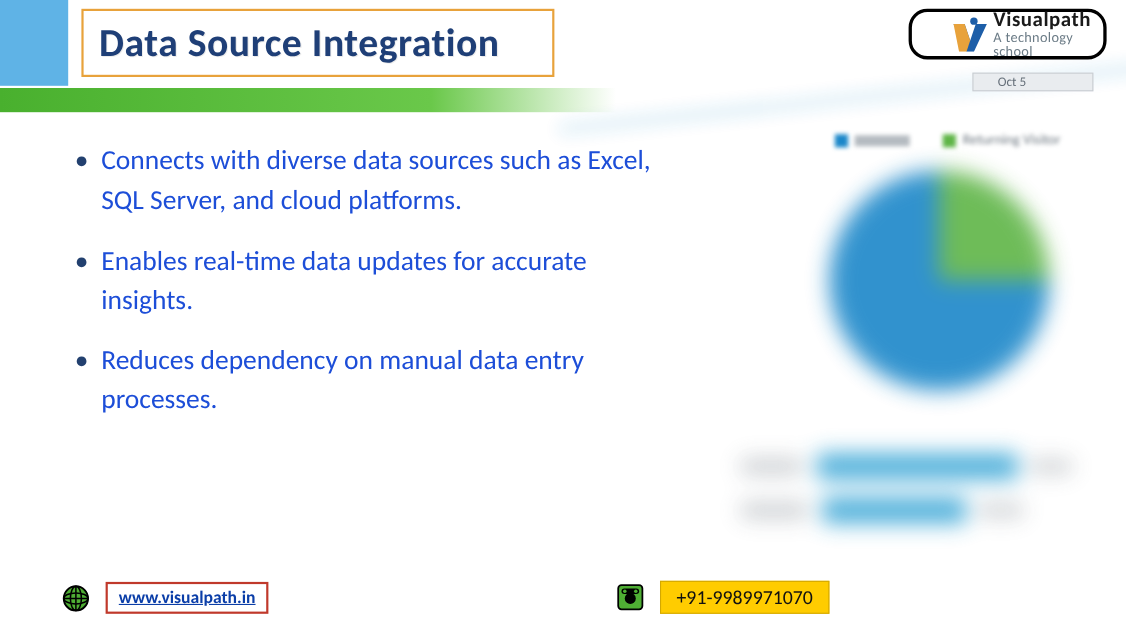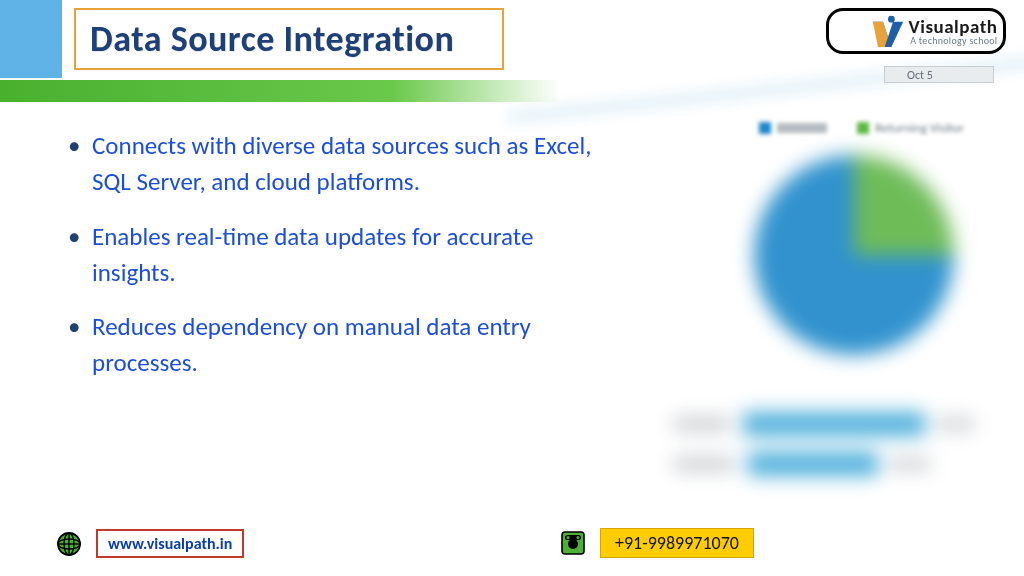--- a/index.html
+++ b/index.html
@@ -119,21 +119,21 @@
     z-index: 5;
     padding-left: 36px;
   }
   .logo-v {
     position: relative;
     width: 34px; height: 32px;
   }
   .logo-v svg { width: 34px; height: 32px; }
   .logo-text { line-height: 1; }
   .logo-text .brand { font-size: 19px; font-weight: 600; color: #1a1a1a; letter-spacing: 0.5px; }
-  .logo-text .tag { font-size: 10px; color: #6b7b86; letter-spacing: 0.3px; text-align: right; }
+  .logo-text .tag { font-size: 13px; color: #6b7b86; letter-spacing: 0.3px; }
 
   
   .green-bar {
     position: absolute;
     left: 0; top: 80px;
     width: 560px; height: 22px;
     background: linear-gradient(to right, #49b02e 0%, #6ac84a 70%, rgba(106,200,74,0) 100%);
     z-index: 2;
   }
 
@@ -182,20 +182,21 @@
   .icon-globe, .icon-phone {
     width: 26px; height: 26px;
     display: flex; align-items: center; justify-content: center;
   }
   .url-box {
     border: 2px solid #c0392b;
     background: #fff;
     padding: 3px 10px;
     font-size: 16px;
     color: #0b3ea8;
+    text-decoration: underline;
     font-weight: 700;
     font-family: Calibri, sans-serif;
   }
   .phone-box {
     background: #ffcc00;
     padding: 3px 14px;
     font-size: 18px;
     color: #111;
     font-weight: 400;
     border: 1px solid #d4a800;

